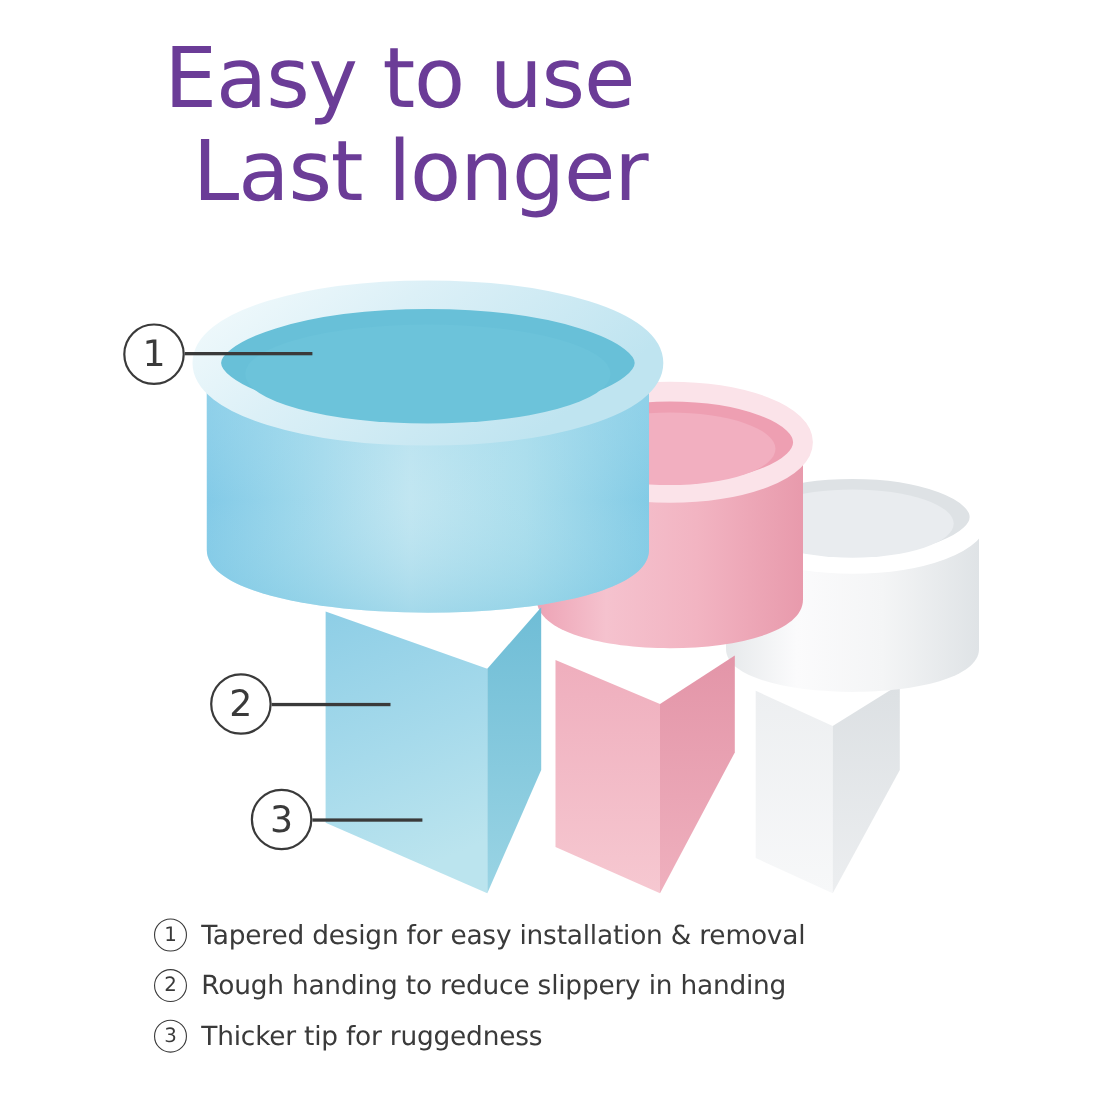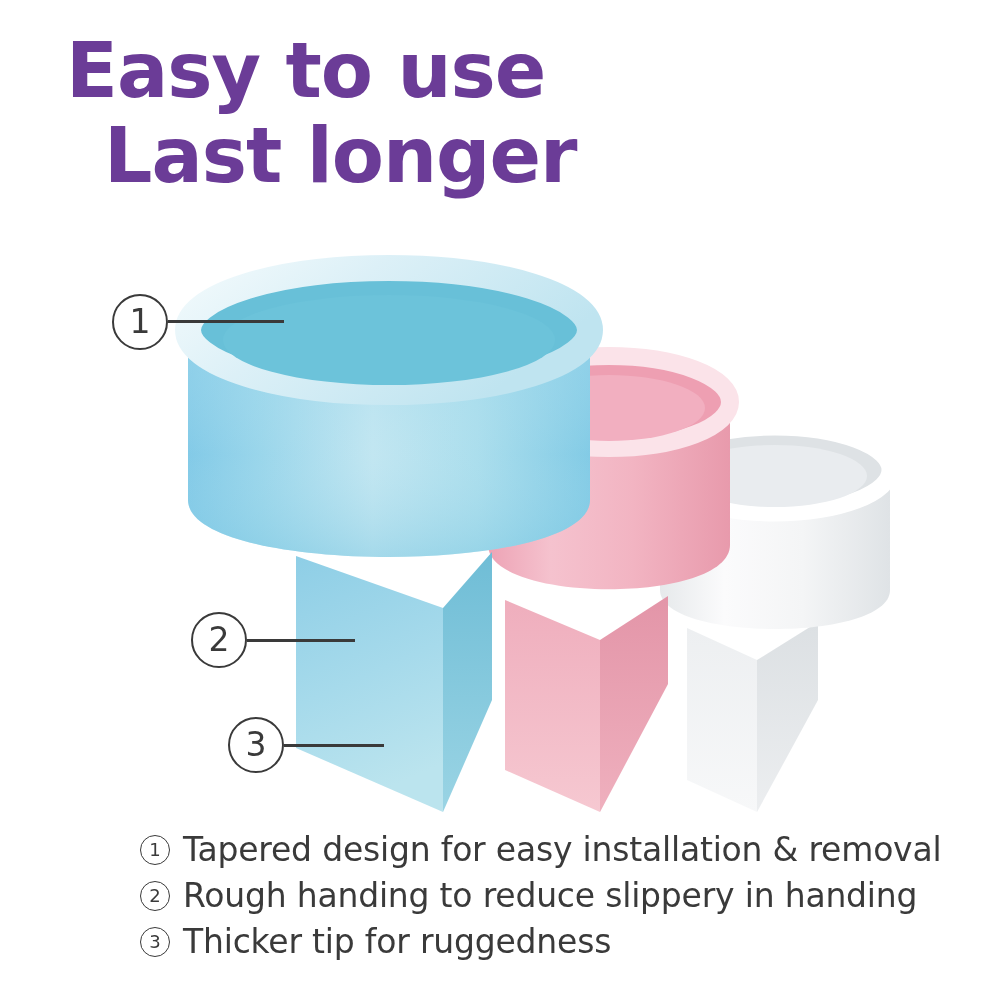--- a/index.html
+++ b/index.html
@@ -17,24 +17,25 @@
   }
 
   
   .heading {
     position: absolute;
     left: 0;
     top: 28px;
     width: 660px;
     color: #6B3C97;
     font-family: "DejaVu Sans", sans-serif;
-    font-weight: bold;
+    font-weight: normal;
     font-size: 76px;
     line-height: 1.12;
     letter-spacing: -1px;
+    text-align: center;
   }
   .heading-line { display: block; white-space: nowrap; }
   .heading-line-1 { padding-left: 66px; }
   .heading-line-2 { padding-left: 104px; }
 
   
   .stage {
     position: absolute;
     left: 0;
     top: 0;
@@ -92,21 +93,21 @@
     height: 30px;
     border: 1.8px solid #3A3A3A;
     border-radius: 50%;
     box-sizing: border-box;
     font-size: 18px;
     line-height: 27px;
     text-align: center;
     margin-right: 13px;
   }
   .legend-text {
-    font-size: 33px;
+    font-size: 24px;
     line-height: 32px;
     white-space: nowrap;
     letter-spacing: -0.2px;
   }
 </style>
 </head>
 <body>
 
 <div id="page">
 

